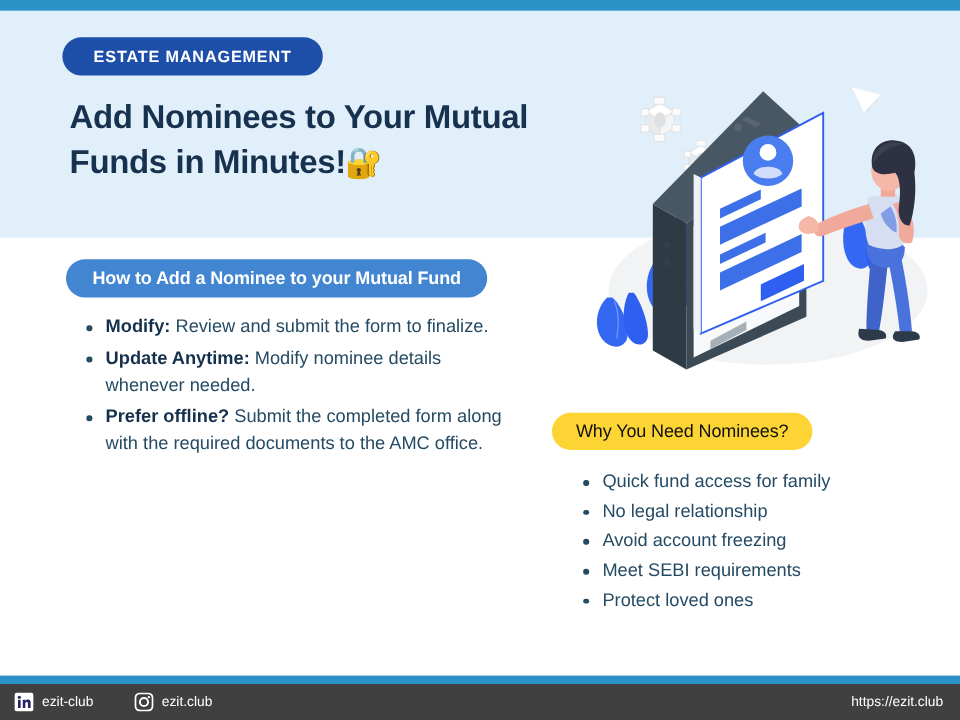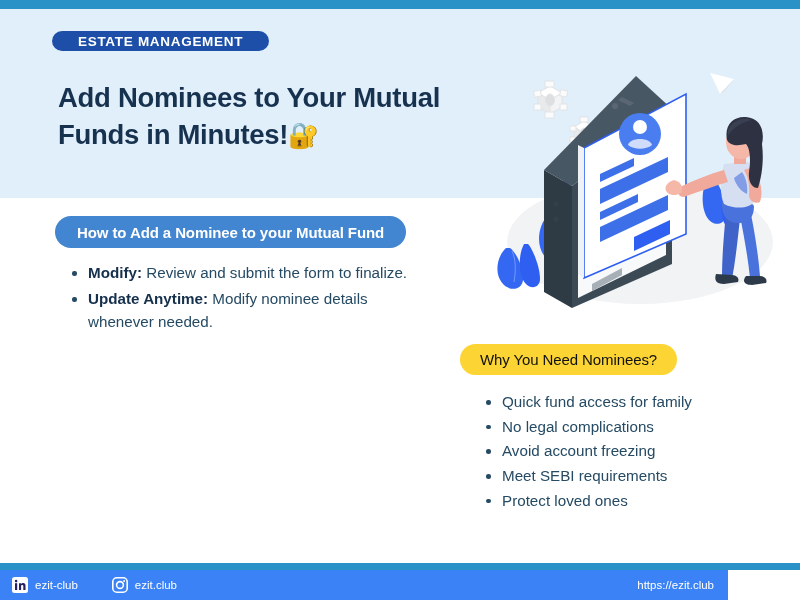--- a/index.html
+++ b/index.html
@@ -34,21 +34,21 @@
     left: 0; top: 9px;
     width: 800px;
     height: 189px;
     background: #e1effb;
   }
 
   .badge {
     position: absolute;
     left: 52px;
     top: 31px;
-    height: 20px;
+    height: 32px;
     padding: 0 26px;
     border-radius: 20px;
     background: #1e4fa8;
     color: #ffffff;
     font-size: 13.5px;
     font-weight: bold;
     letter-spacing: 0.7px;
     display: flex;
     align-items: center;
     justify-content: center;
@@ -187,23 +187,23 @@
     left: 0;
     top: 563px;
     width: 800px;
     height: 7px;
     background: #2a92c6;
   }
   .footer {
     position: absolute;
     left: 0;
     top: 570px;
-    width: 728px;
+    width: 800px;
     height: 30px;
-    background: #3b82f6;
+    background: #404040;
     display: flex;
     align-items: center;
   }
   .social {
     display: flex;
     align-items: center;
     margin-left: 12px;
     margin-right: 22px;
   }
   .social .glyph {
@@ -360,27 +360,28 @@
         <path d="M240 78 C244 68 256 64 264 68 C256 70 246 74 240 84 Z" fill="#3a3f52"></path>
       </g>
     </svg>
   </div>
 
   <div class="pill-blue">How to Add a Nominee to your Mutual Fund</div>
 
   <ul class="steps" id="steps-list">
       <li><b>Modify:</b><span> Review and submit the form to finalize.</span></li>
       <li><b>Update Anytime:</b><span> Modify nominee details whenever needed.</span></li>
+      <li><b>Prefer offline?</b><span> Submit the completed form along with the required documents to the AMC office.</span></li>
     </ul>
 
   <div class="pill-yellow">Why You Need Nominees?</div>
 
   <ul class="benefits" id="benefits-list">
       <li>Quick fund access for family</li>
-      <li>No legal complications</li>
+      <li>No legal relationship</li>
       <li>Avoid account freezing</li>
       <li>Meet SEBI requirements</li>
       <li>Protect loved ones</li>
     </ul>
 
   <div class="footer-accent"></div>
   <div class="footer">
 
     <div class="social">
       <span class="glyph">

